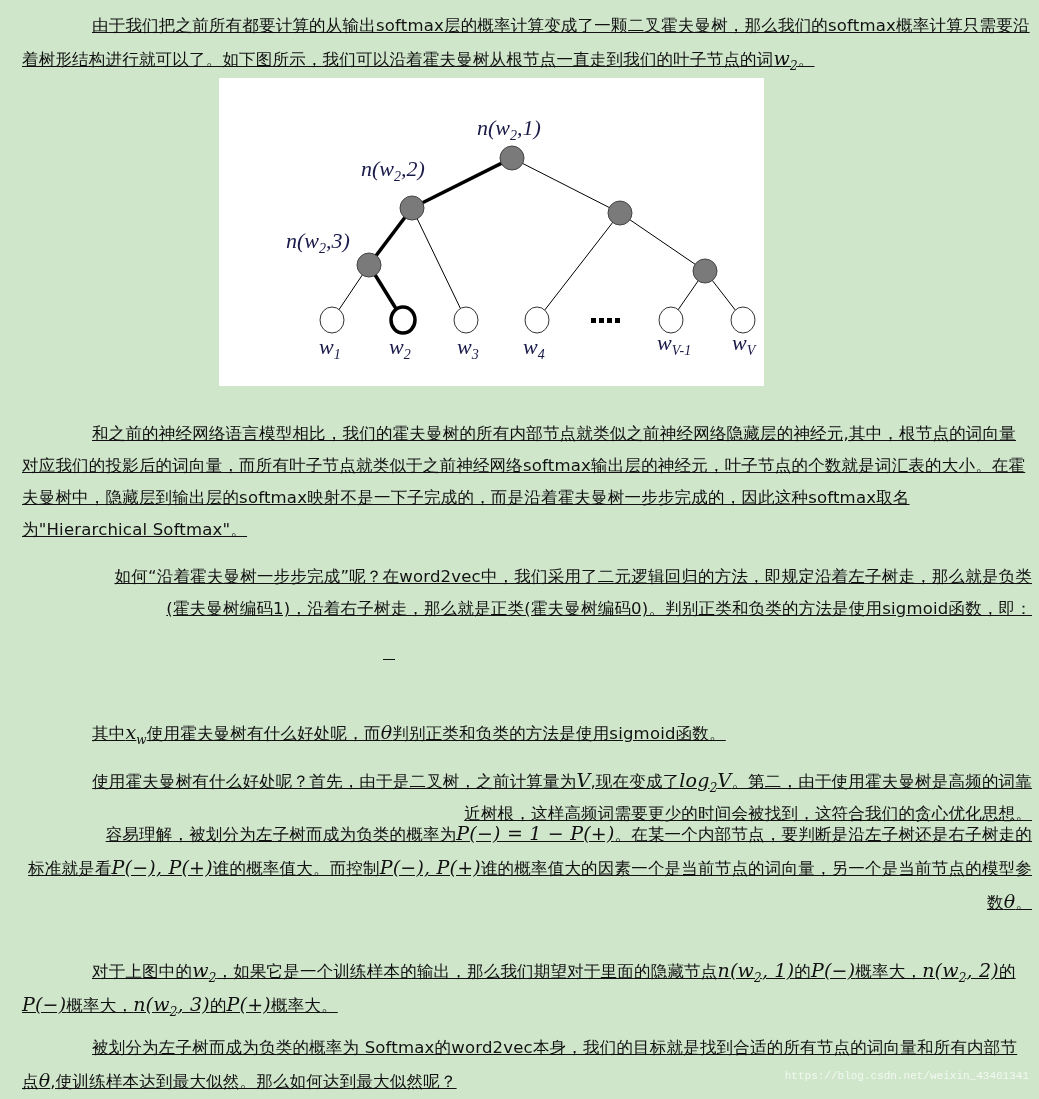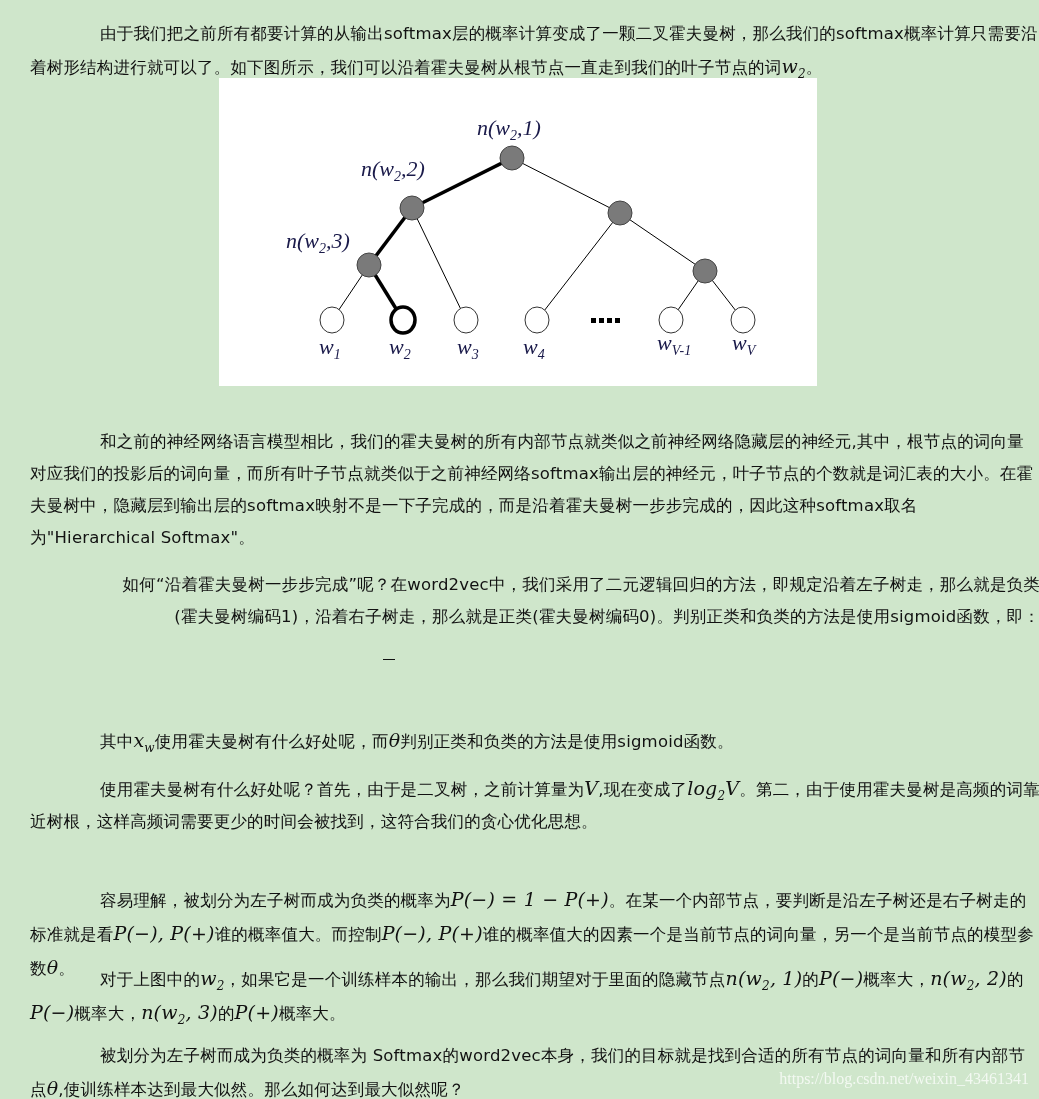--- a/index.html
+++ b/index.html
@@ -6,40 +6,41 @@
   body {
     width: 1039px; height: 1099px; overflow: hidden;
     background: #cfe6cb;
     font-family: "DejaVu Sans", "Liberation Sans", sans-serif;
     color: #111;
     position: relative;
   }
   .para {
     position: absolute; left: 14px; width: 1010px;
     font-size: 16.5px; line-height: 32px;
-    margin: 16px; text-indent: 70px;
+    margin: 8px; text-indent: 70px;
     letter-spacing: 0.2px;
+    text-decoration: underline;
   }
   .m { font-family: "DejaVu Serif", "Liberation Serif", serif; font-style: italic; font-size: 19px; }
   sub, sup { font-size: 12px; line-height: 0; }
   .figure {
-    position: absolute; left: 219px; top: 78px; width: 598px; height: 308px;
+    position: absolute; left: 219px; top: 78px; width: 545px; height: 308px;
     background: #ffffff;
   }
   .formula {
     position: absolute; left: 375px; top: 628px; height: 65px;
     display: flex; align-items: center;
     font-family: "DejaVu Serif", "Liberation Serif", serif; font-size: 21px;
   }
   .frac { display: inline-flex; flex-direction: column; align-items: center; margin-left: 8px; }
   .frac .num { padding: 0 6px 2px; }
   .frac .den { border-top: 1.5px solid #111; padding: 4px 6px 0; }
   .watermark {
     position: absolute; right: 10px; top: 1070px;
-    font-family: Liberation Serif, serif; font-size: 16px;
+    font-family: Liberation Mono, monospace; font-size: 11px;
     color: rgba(255,255,255,0.75);
   }
 </style>
 </head>
 <body>
 
 <p class="para" style="top:2px;"><span>由于我们把之前所有都要计算的从输出softmax层的概率计算变成了一颗二叉霍夫曼树，那么我们的softmax概率计算只需要沿着树形结构进行就可以了。如下图所示，我们可以沿着霍夫曼树从根节点一直走到我们的叶子节点的词</span><span class="m"><span>w</span><sub>2</sub></span><span>。</span></p>
 
 <div class="figure">
   <svg width="598" height="308" viewBox="0 0 598 308" xmlns="http://www.w3.org/2000/svg">
@@ -97,21 +98,21 @@
 <div class="formula">
   <span style="font-style:italic"><span></span><sup></sup><sub></sub><span></span></span>
   <span class="frac">
     <span class="num"></span>
     <span class="den"><span></span><sup style="font-size:12px;font-style:italic"><span></span><sup style="font-size:9px"></sup><sub style="font-size:9px"></sub><span></span></sup></span>
   </span>
 </div>
 
 <p class="para" style="top:708px;"><span>其中</span><span class="m"><span>x</span><sub>w</sub></span><span>使用霍夫曼树有什么好处呢，而</span><span class="m">θ</span><span>判别正类和负类的方法是使用sigmoid函数。</span></p>
 
-<p class="para" style="top:756px;"><span>使用霍夫曼树有什么好处呢？首先，由于是二叉树，之前计算量为</span><span class="m">V</span><span>,现在变成了</span><span class="m"><span>log</span><sub>2</sub><span>V</span></span><span>。第二，由于使用霍夫曼树是高频的词靠近树根，这样高频词需要更少的时间会被找到，这符合我们的贪心优化思想。</span></p>
+<p class="para" style="top:756px;text-align:right;"><span>使用霍夫曼树有什么好处呢？首先，由于是二叉树，之前计算量为</span><span class="m">V</span><span>,现在变成了</span><span class="m"><span>log</span><sub>2</sub><span>V</span></span><span>。第二，由于使用霍夫曼树是高频的词靠近树根，这样高频词需要更少的时间会被找到，这符合我们的贪心优化思想。</span></p>
 
-<p class="para" style="top:867px;"><span>容易理解，被划分为左子树而成为负类的概率为</span><span class="m">P(−) = 1 − P(+)</span><span>。在某一个内部节点，要判断是沿左子树还是右子树走的标准就是看</span><span class="m">P(−), P(+)</span><span>谁的概率值大。而控制</span><span class="m">P(−), P(+)</span><span>谁的概率值大的因素一个是当前节点的词向量，另一个是当前节点的模型参数</span><span class="m">θ</span><span>。</span></p>
+<p class="para" style="top:809px;text-align:right;"><span>容易理解，被划分为左子树而成为负类的概率为</span><span class="m">P(−) = 1 − P(+)</span><span>。在某一个内部节点，要判断是沿左子树还是右子树走的标准就是看</span><span class="m">P(−), P(+)</span><span>谁的概率值大。而控制</span><span class="m">P(−), P(+)</span><span>谁的概率值大的因素一个是当前节点的词向量，另一个是当前节点的模型参数</span><span class="m">θ</span><span>。</span></p>
 
 <p class="para" style="top:946px;"><span>对于上图中的</span><span class="m"><span>w</span><sub>2</sub></span><span>，如果它是一个训练样本的输出，那么我们期望对于里面的隐藏节点</span><span class="m"><span>n(w</span><sub>2</sub><span>, 1)</span></span><span>的</span><span class="m">P(−)</span><span>概率大，</span><span class="m"><span>n(w</span><sub>2</sub><span>, 2)</span></span><span>的</span><span class="m">P(−)</span><span>概率大，</span><span class="m"><span>n(w</span><sub>2</sub><span>, 3)</span></span><span>的</span><span class="m">P(+)</span><span>概率大。</span></p>
 
 <p class="para" style="top:1024px;"><span>被划分为左子树而成为负类的概率为 Softmax的word2vec本身，我们的目标就是找到合适的所有节点的词向量和所有内部节点</span><span class="m">θ</span><span>,使训练样本达到最大似然。那么如何达到最大似然呢？</span></p>
 
 <div class="watermark">https://blog.csdn.net/weixin_43461341</div>
 
 </body></html>

